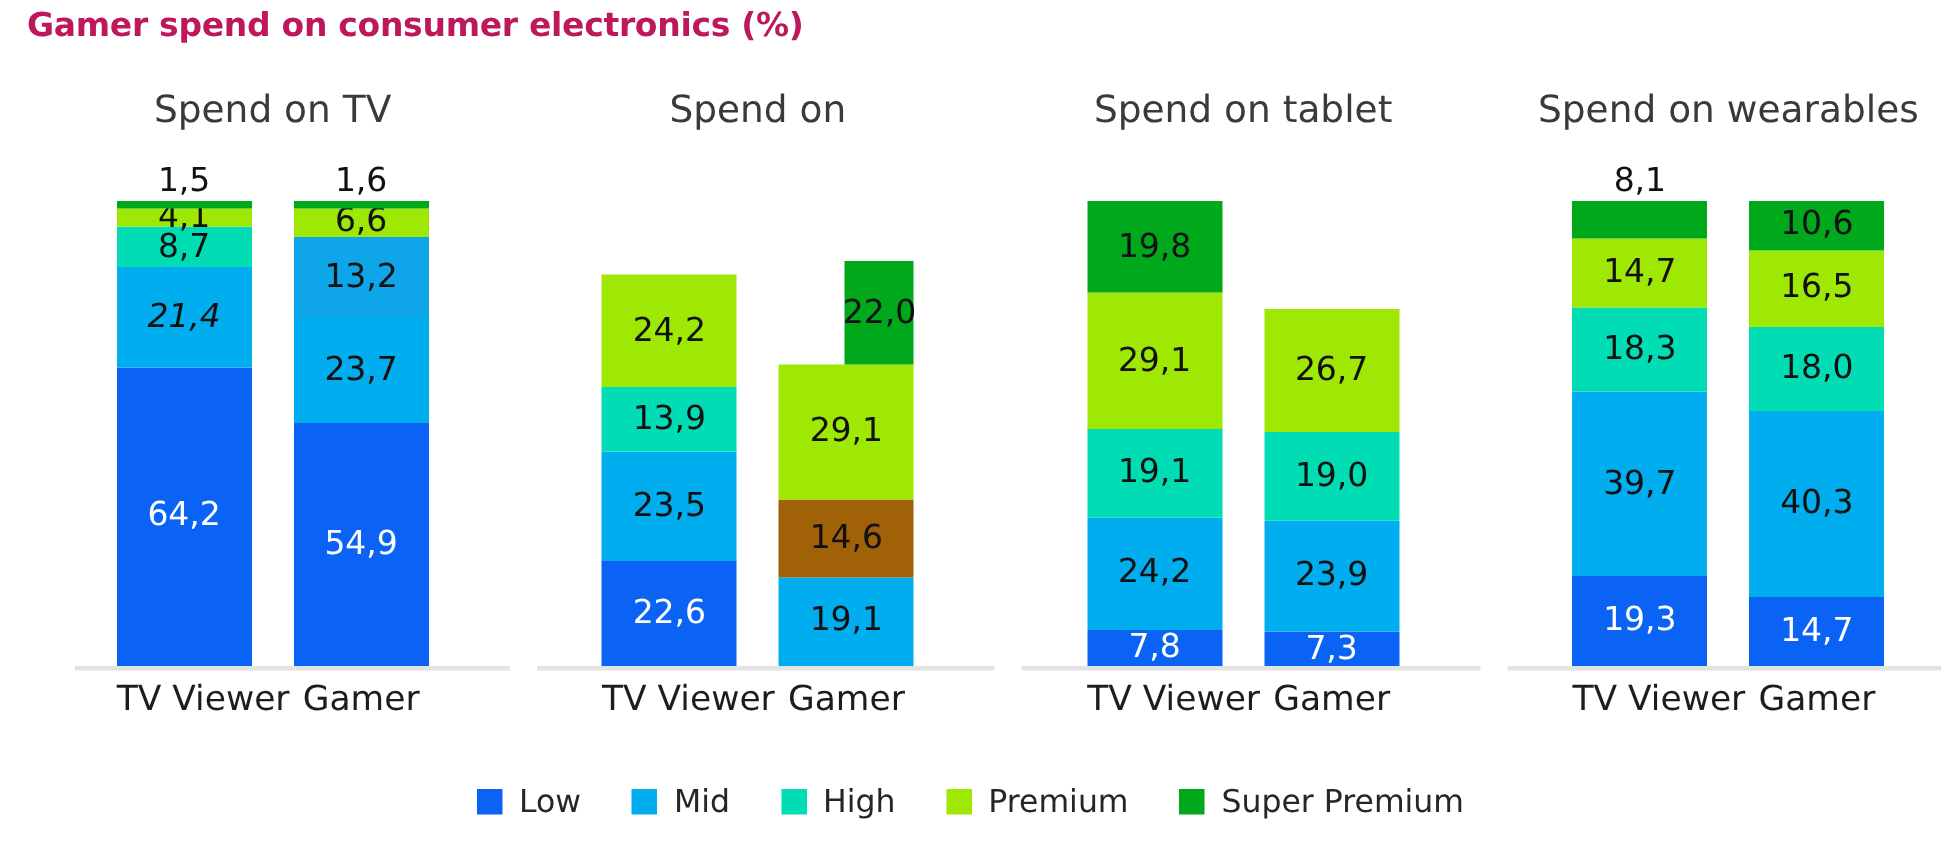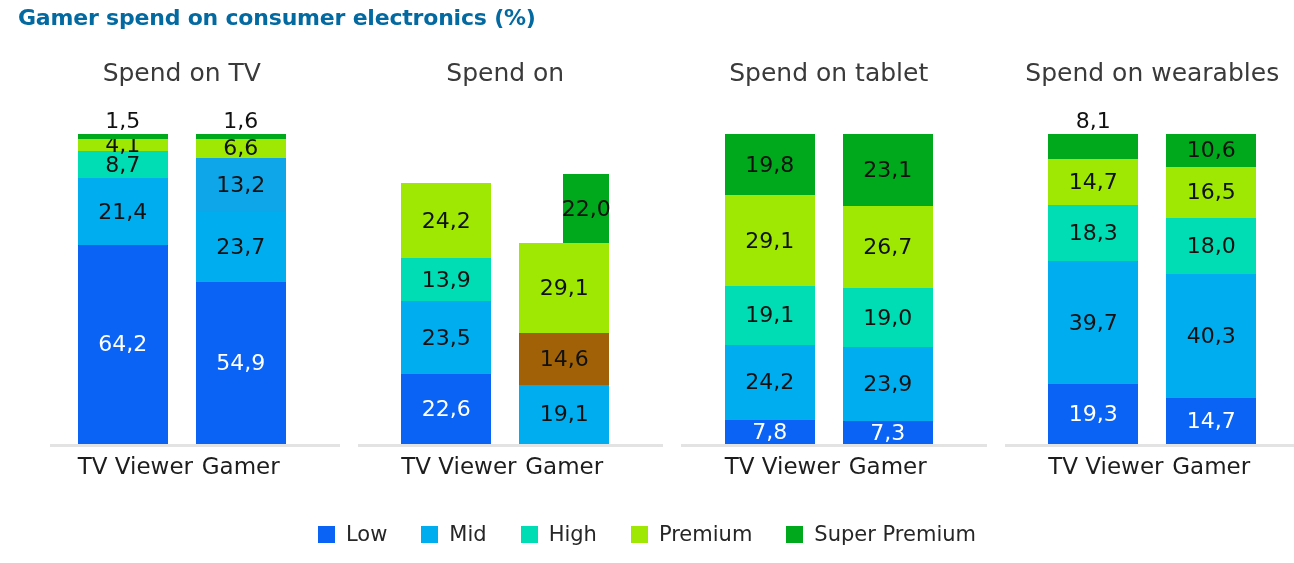--- a/index.html
+++ b/index.html
@@ -23,21 +23,21 @@
   }
 
   
   .chart-title {
     position: absolute;
     left: 18px;
     top: 5px;
     font-size: 22px;
     font-weight: bold;
     letter-spacing: -0.2px;
-    color: #0369a1;
+    color: #be185d;
     white-space: nowrap;
   }
 
   
   .panels {
     position: absolute;
     left: 0;
     top: 58px;
     width: 1294px;
     height: 445px;
@@ -195,21 +195,21 @@
 
   <div class="panels" id="panels">
       <div class="panel first">
         <div class="panel-title">Spend on TV</div>
         <div class="plot">
           <div class="bar-col">
             <div class="bar" style="height: 310px;">
               <div class="seg" style="height: 199.219px; background: rgb(11, 99, 246);">
                 <span class="seg-label light">64,2</span>
               </div>
-              <div class="seg" style="height: 66.4064px; background: rgb(0, 174, 239);">
+              <div class="seg" style="height: 66.4064px; background: rgb(0, 174, 239); font-style: italic;">
                 <span class="seg-label dark">21,4</span>
               </div>
               <div class="seg" style="height: 26.997px; background: rgb(0, 221, 180);">
                 <span class="seg-label dark">8,7</span>
               </div>
               <div class="seg" style="height: 12.7227px; background: rgb(158, 232, 4);">
                 <span class="seg-label dark overflow">4,1</span>
               </div>
               <div class="seg" style="height: 4.65465px; background: rgb(0, 168, 28);">
                 <span class="seg-label dark outside">1,5</span>
@@ -313,23 +313,20 @@
               </div>
               <div class="seg" style="height: 74.09px; background: rgb(0, 174, 239);">
                 <span class="seg-label dark">23,9</span>
               </div>
               <div class="seg" style="height: 58.9px; background: rgb(0, 221, 180);">
                 <span class="seg-label dark">19,0</span>
               </div>
               <div class="seg" style="height: 82.77px; background: rgb(158, 232, 4);">
                 <span class="seg-label dark">26,7</span>
               </div>
-              <div class="seg" style="height: 71.61px; background: rgb(0, 168, 28);">
-                <span class="seg-label dark">23,1</span>
-              </div>
             </div>
           </div>
         </div>
         <div class="axis-line"></div>
         <div class="cat-labels">
           <div class="cat-label">TV Viewer</div>
           <div class="cat-label">Gamer</div>
         </div>
       </div>
       <div class="panel last">

